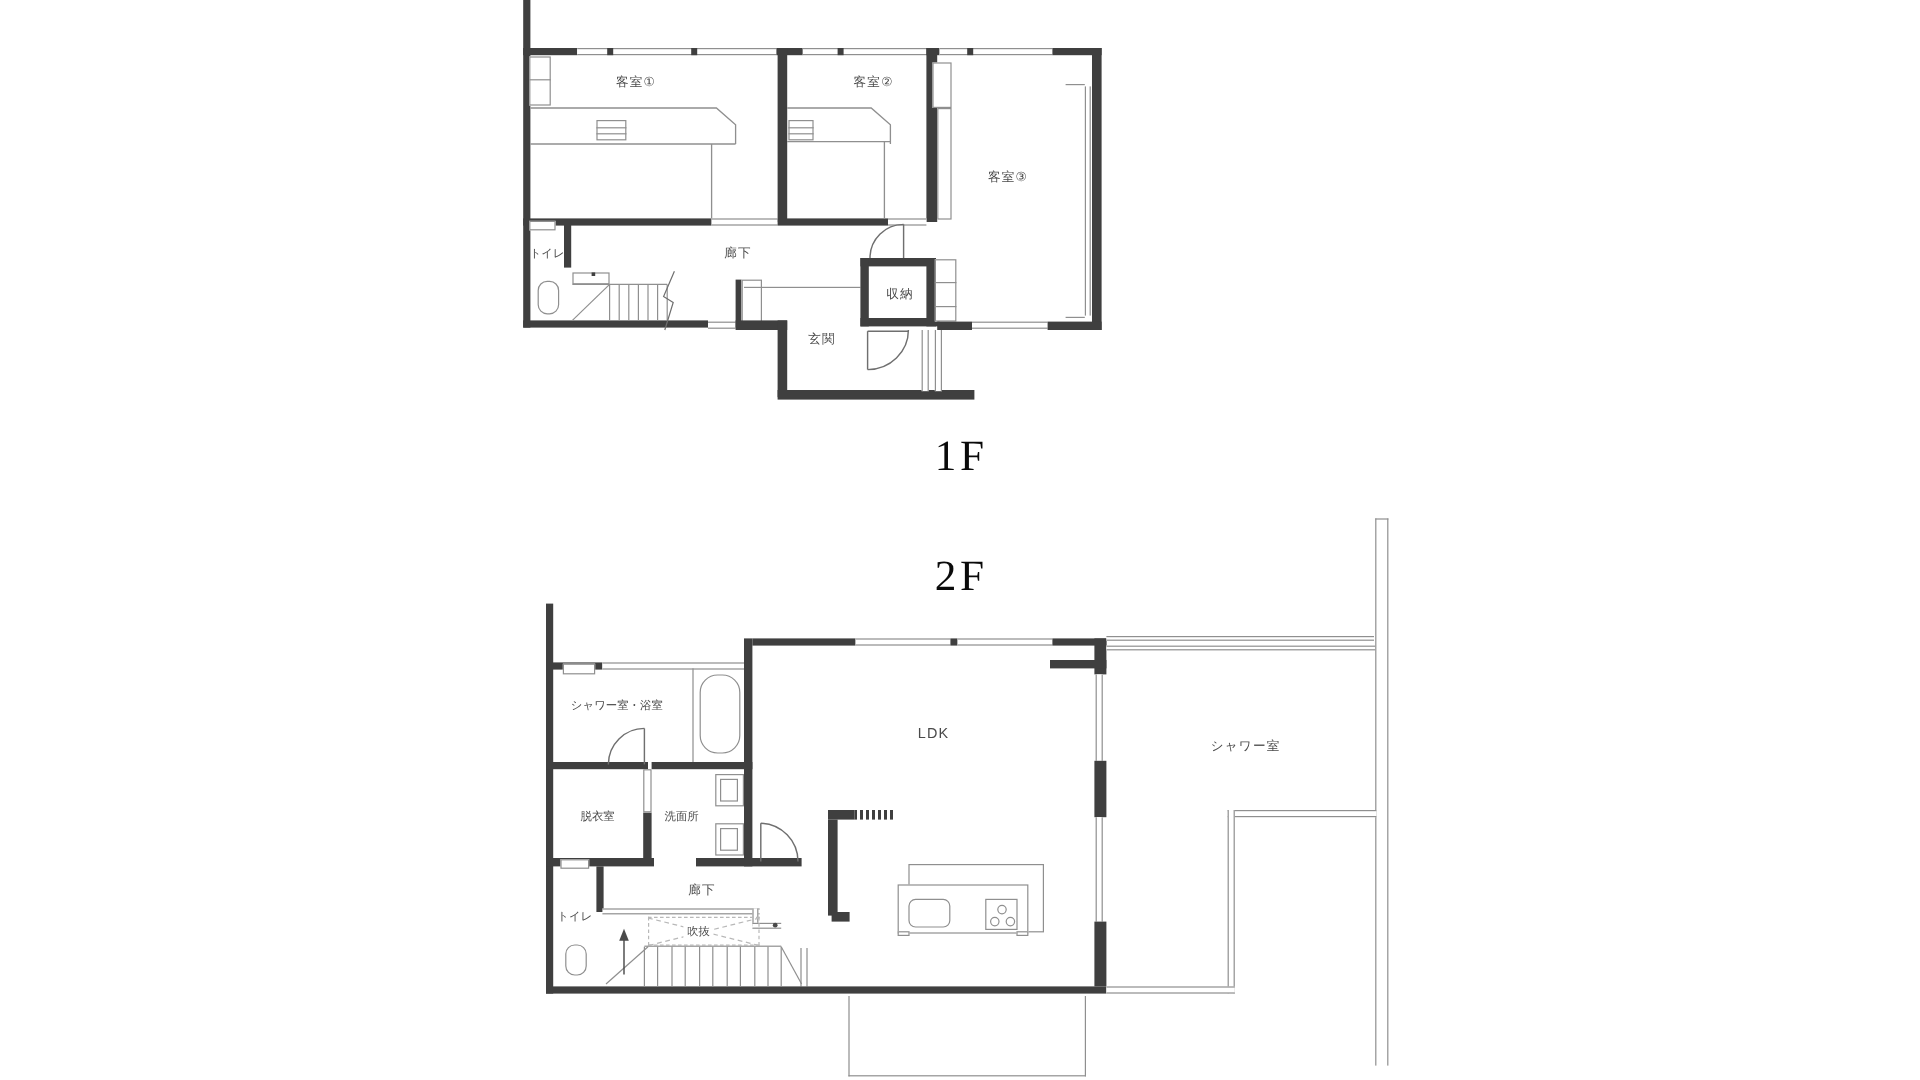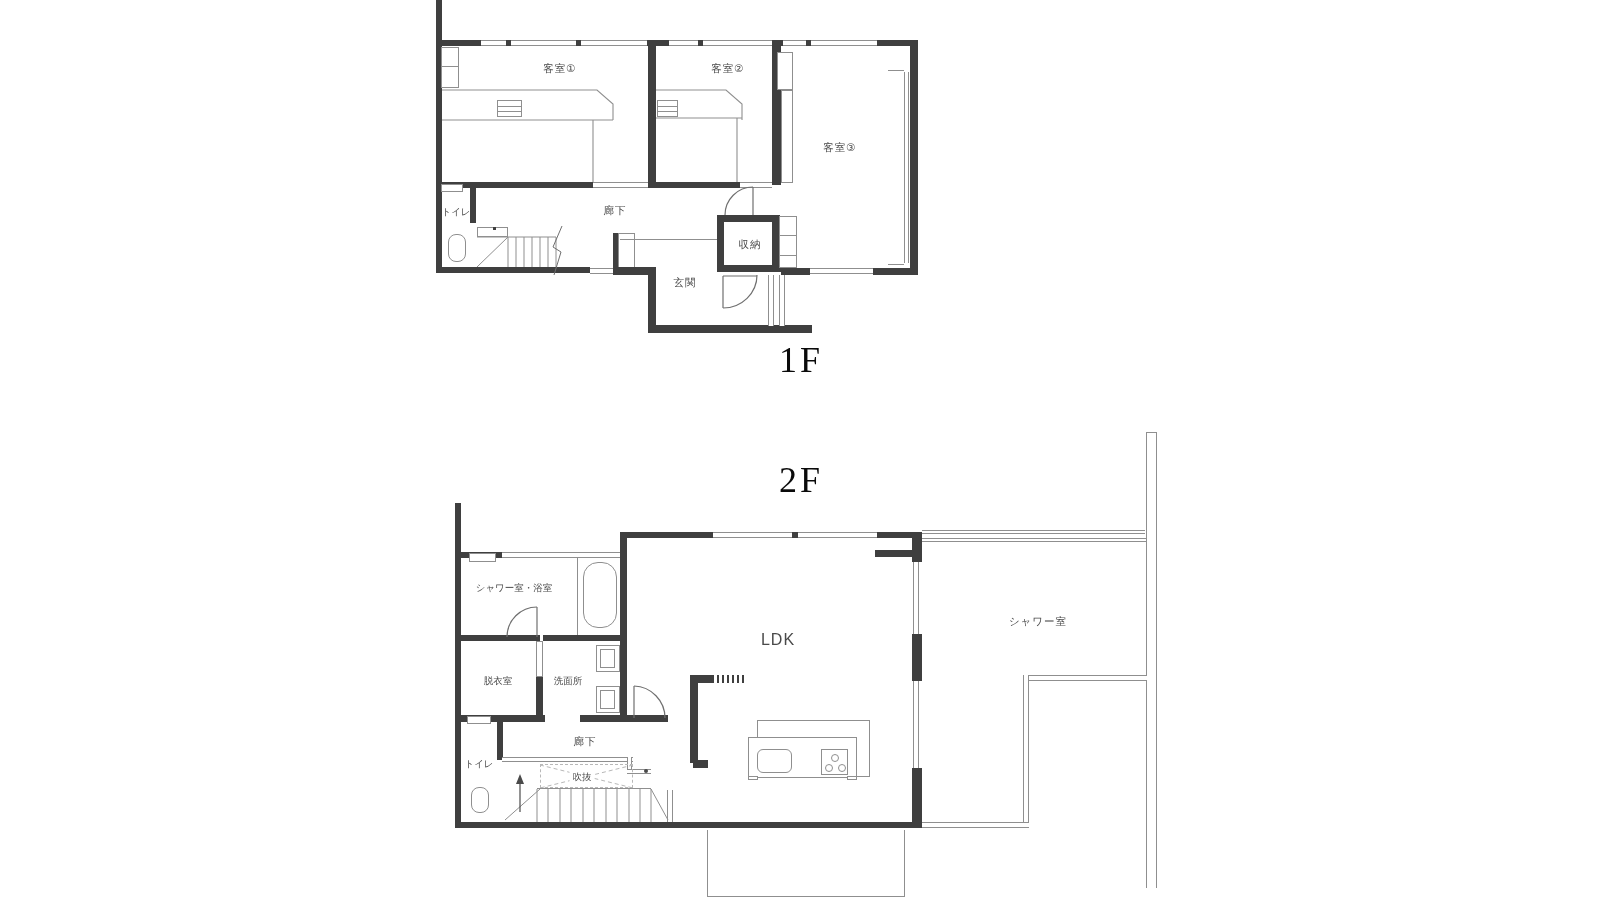--- a/index.html
+++ b/index.html
@@ -226,35 +226,35 @@
       <path d="M634,686 A32,32 0 0 1 665,718"></path>
     </g>
     <g>
       <path d="M520,812 L520,780" stroke="#4a4a4a" stroke-width="1.2" fill="none"></path>
       <polygon points="516,784 524,784 520,774" fill="#4a4a4a"></polygon>
       <circle cx="646" cy="771" r="2" fill="#4a4a4a"></circle>
     </g>
   </svg>
 
   <div>
-    <div class="lbl" style="left:560px;top:69px">客室①</div>
+    <div class="lbl" style="left:530px;top:69px">客室①</div>
     <div class="lbl" style="left:728px;top:69px">客室②</div>
     <div class="lbl" style="left:840px;top:148px">客室③</div>
     <div class="lbl" style="left:456px;top:212px;font-size:9.5px;letter-spacing:0">トイレ</div>
     <div class="lbl" style="left:615px;top:211px">廊下</div>
     <div class="lbl" style="left:750px;top:245px">収納</div>
     <div class="lbl" style="left:685px;top:283px">玄関</div>
-    <div class="title" style="left:801px;top:360px">1F</div>
+    <div class="title" style="left:801px;top:380px">1F</div>
   </div>
 
   <div>
     <div class="title" style="left:801px;top:480px">2F</div>
     <div class="lbl" style="left:514px;top:588px;font-size:9.5px;letter-spacing:0">シャワー室・浴室</div>
     <div class="lbl" style="left:498px;top:681px;font-size:9.5px;letter-spacing:0">脱衣室</div>
     <div class="lbl" style="left:568px;top:681px;font-size:9.5px;letter-spacing:0">洗面所</div>
     <div class="lbl" style="left:479px;top:764px;font-size:9.5px;letter-spacing:0">トイレ</div>
     <div class="lbl" style="left:585px;top:742px">廊下</div>
     <div class="lbl whitebg" style="left:582px;top:777px;font-size:9.5px;letter-spacing:0">吹抜</div>
-    <div class="lbl" style="left:778px;top:640px;font-size:16px">LDK</div>
+    <div class="lbl" style="left:778px;top:611px;font-size:12px">LDK</div>
     <div class="lbl" style="left:1038px;top:622px">シャワー室</div>
   </div>
 
 </div>
 
 </body></html>

